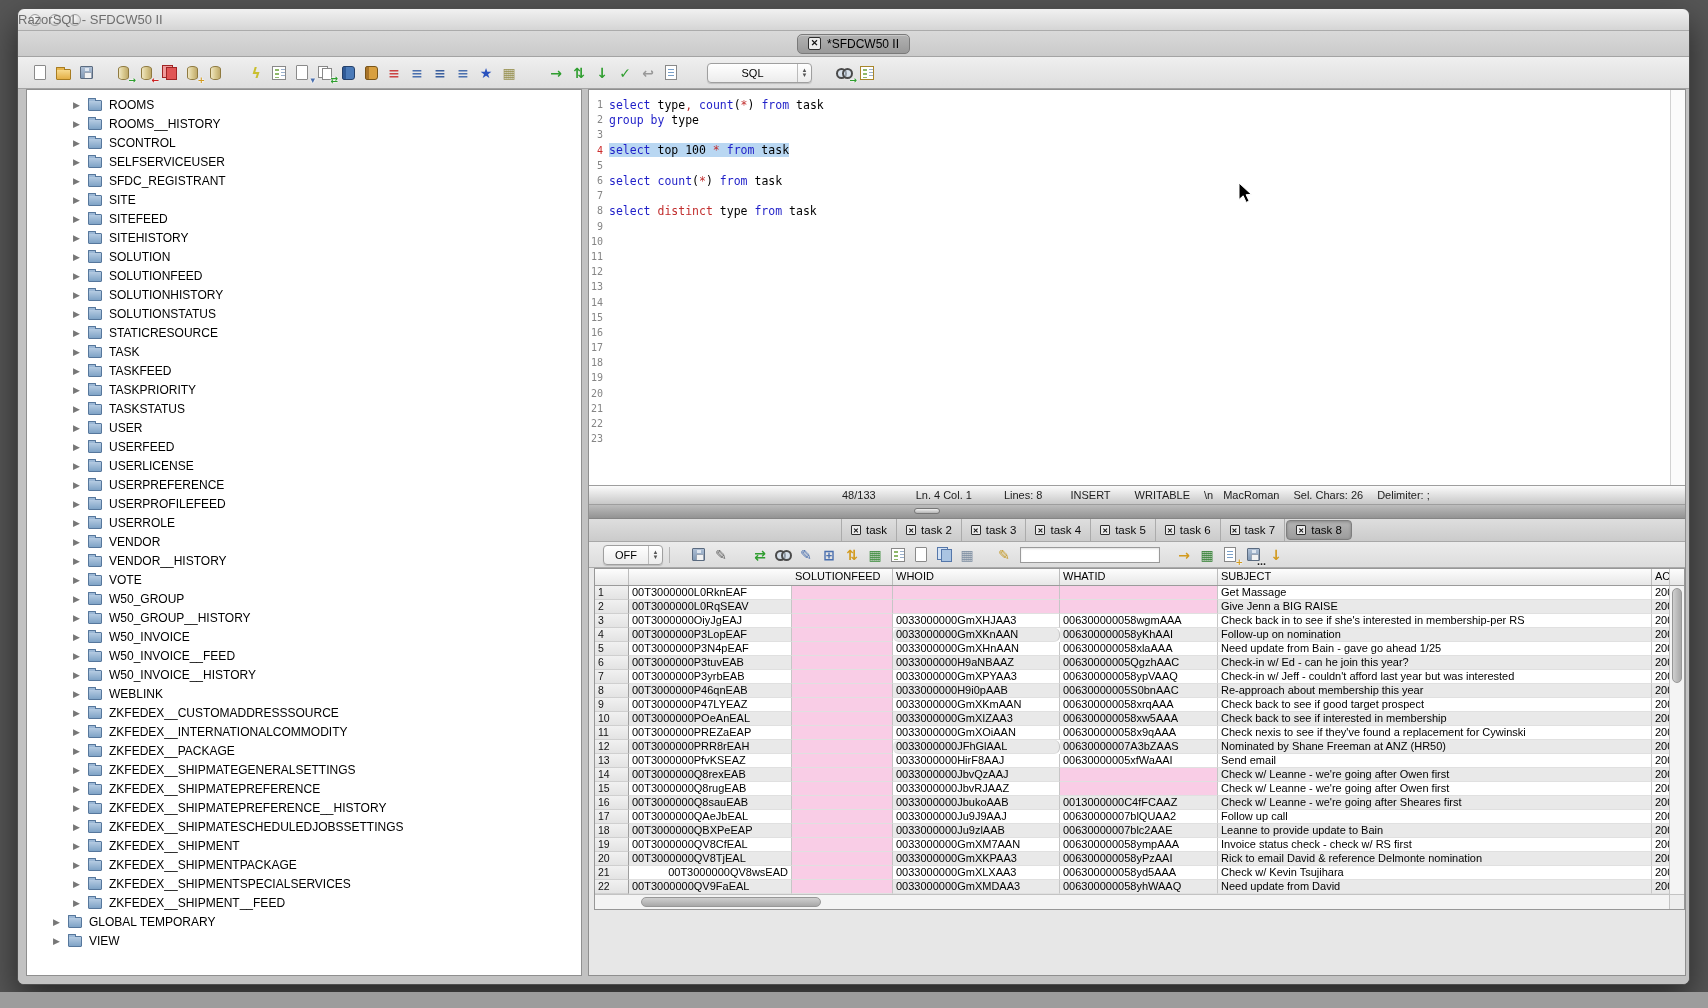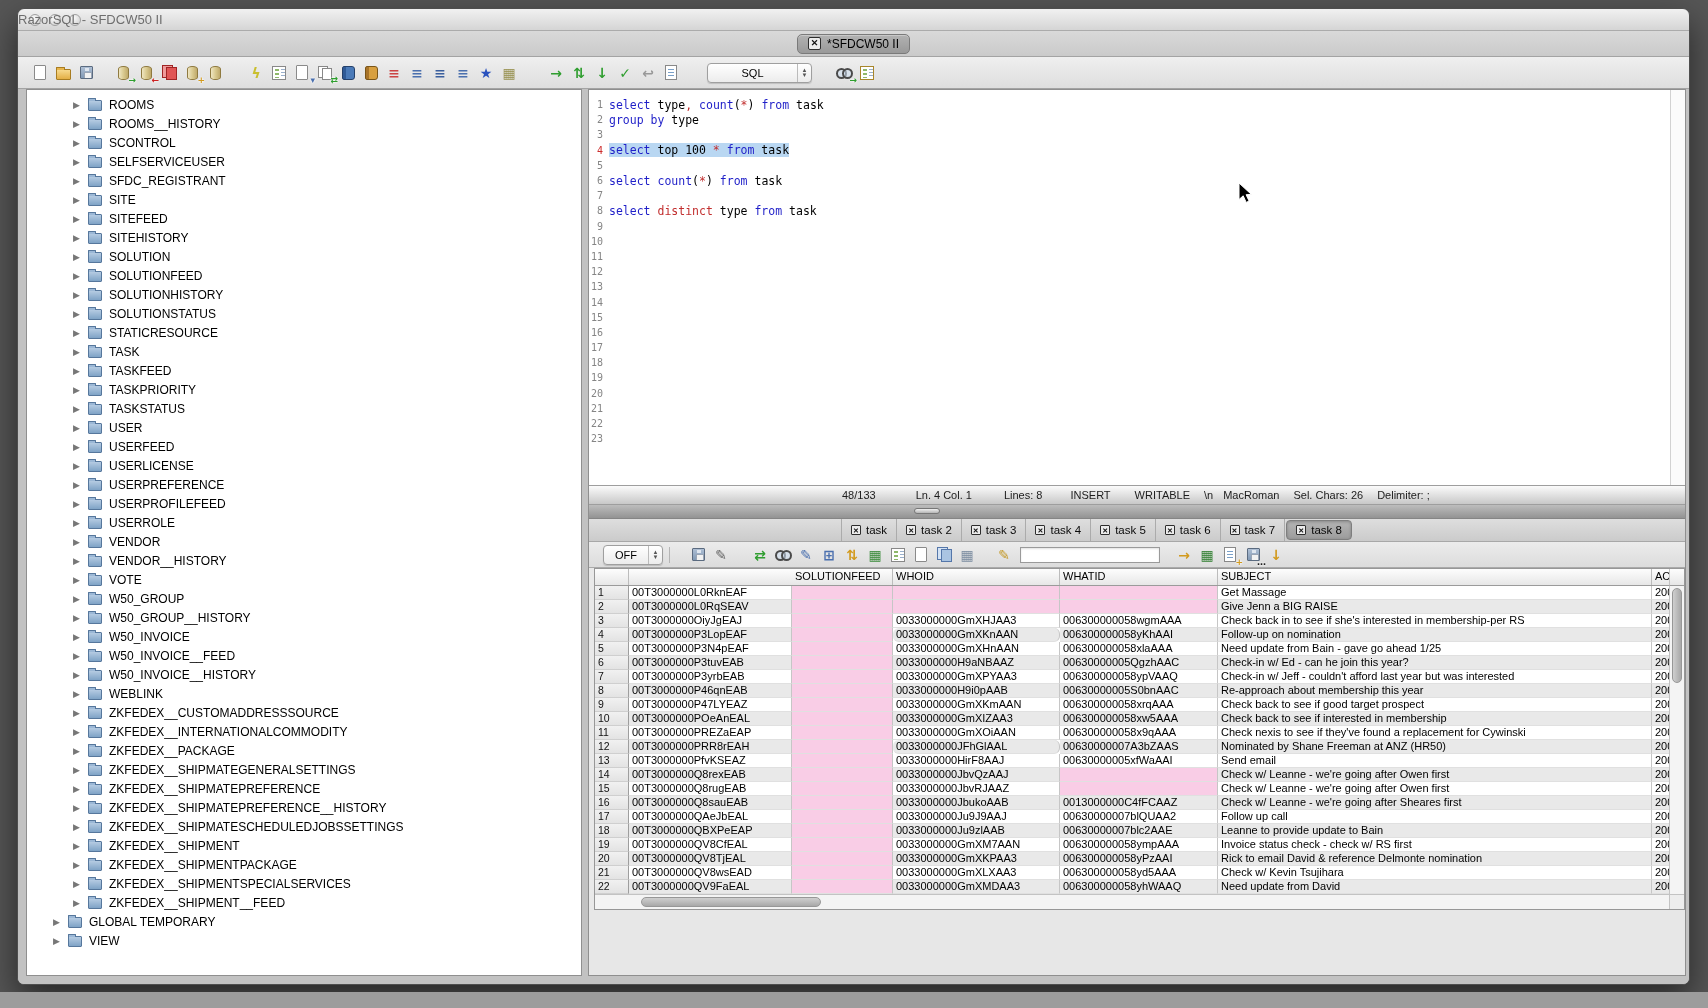--- a/index.html
+++ b/index.html
@@ -872,21 +872,21 @@
               <div class="gut">20</div>
               <div class="cell" style="width: 163px;">00T3000000QV8TjEAL</div>
               <div class="cell pink" style="width: 101px;"></div>
               <div class="cell" style="width: 167px;">0033000000GmXKPAA3</div>
               <div class="cell" style="width: 158px;">006300000058yPzAAI</div>
               <div class="cell" style="width: 434px;">Rick to email David &amp; reference Delmonte nomination</div>
               <div class="cell last">2008</div>
             </div>
             <div class="grow">
               <div class="gut">21</div>
-              <div class="cell" style="width: 163px;">00T3000000QV8wsEAD</div>
+              <div class="cell" style="width: 163px; text-align: right;">00T3000000QV8wsEAD</div>
               <div class="cell pink" style="width: 101px;"></div>
               <div class="cell" style="width: 167px;">0033000000GmXLXAA3</div>
               <div class="cell" style="width: 158px;">006300000058yd5AAA</div>
               <div class="cell" style="width: 434px;">Check w/ Kevin Tsujihara</div>
               <div class="cell last">2008</div>
             </div>
             <div class="grow even">
               <div class="gut">22</div>
               <div class="cell" style="width: 163px;">00T3000000QV9FaEAL</div>
               <div class="cell pink" style="width: 101px;"></div>

